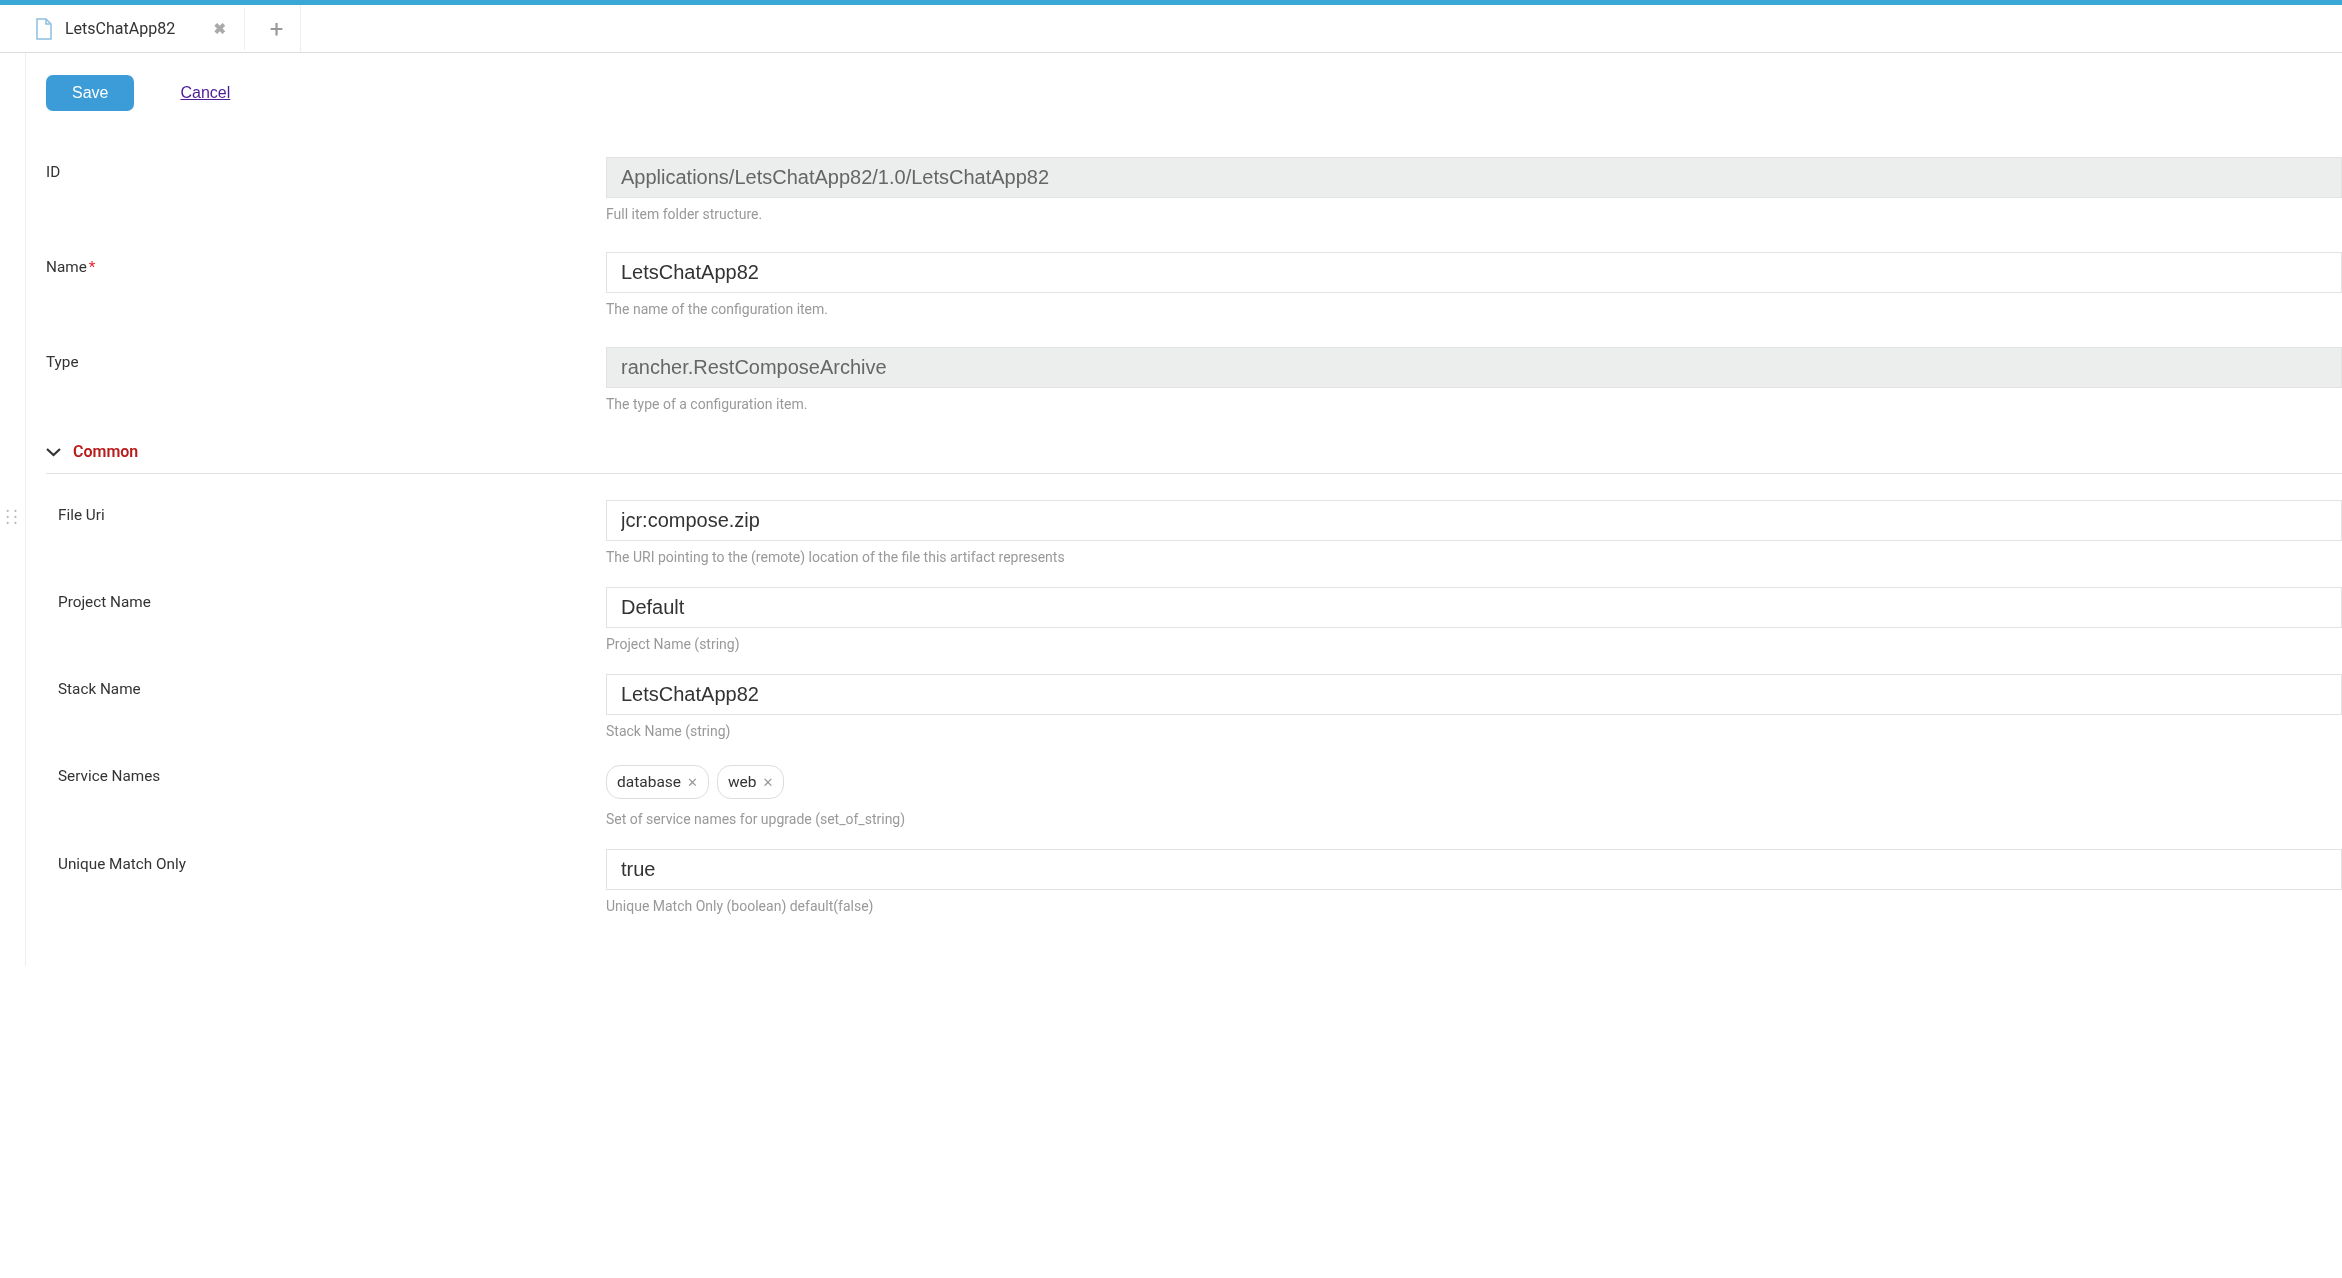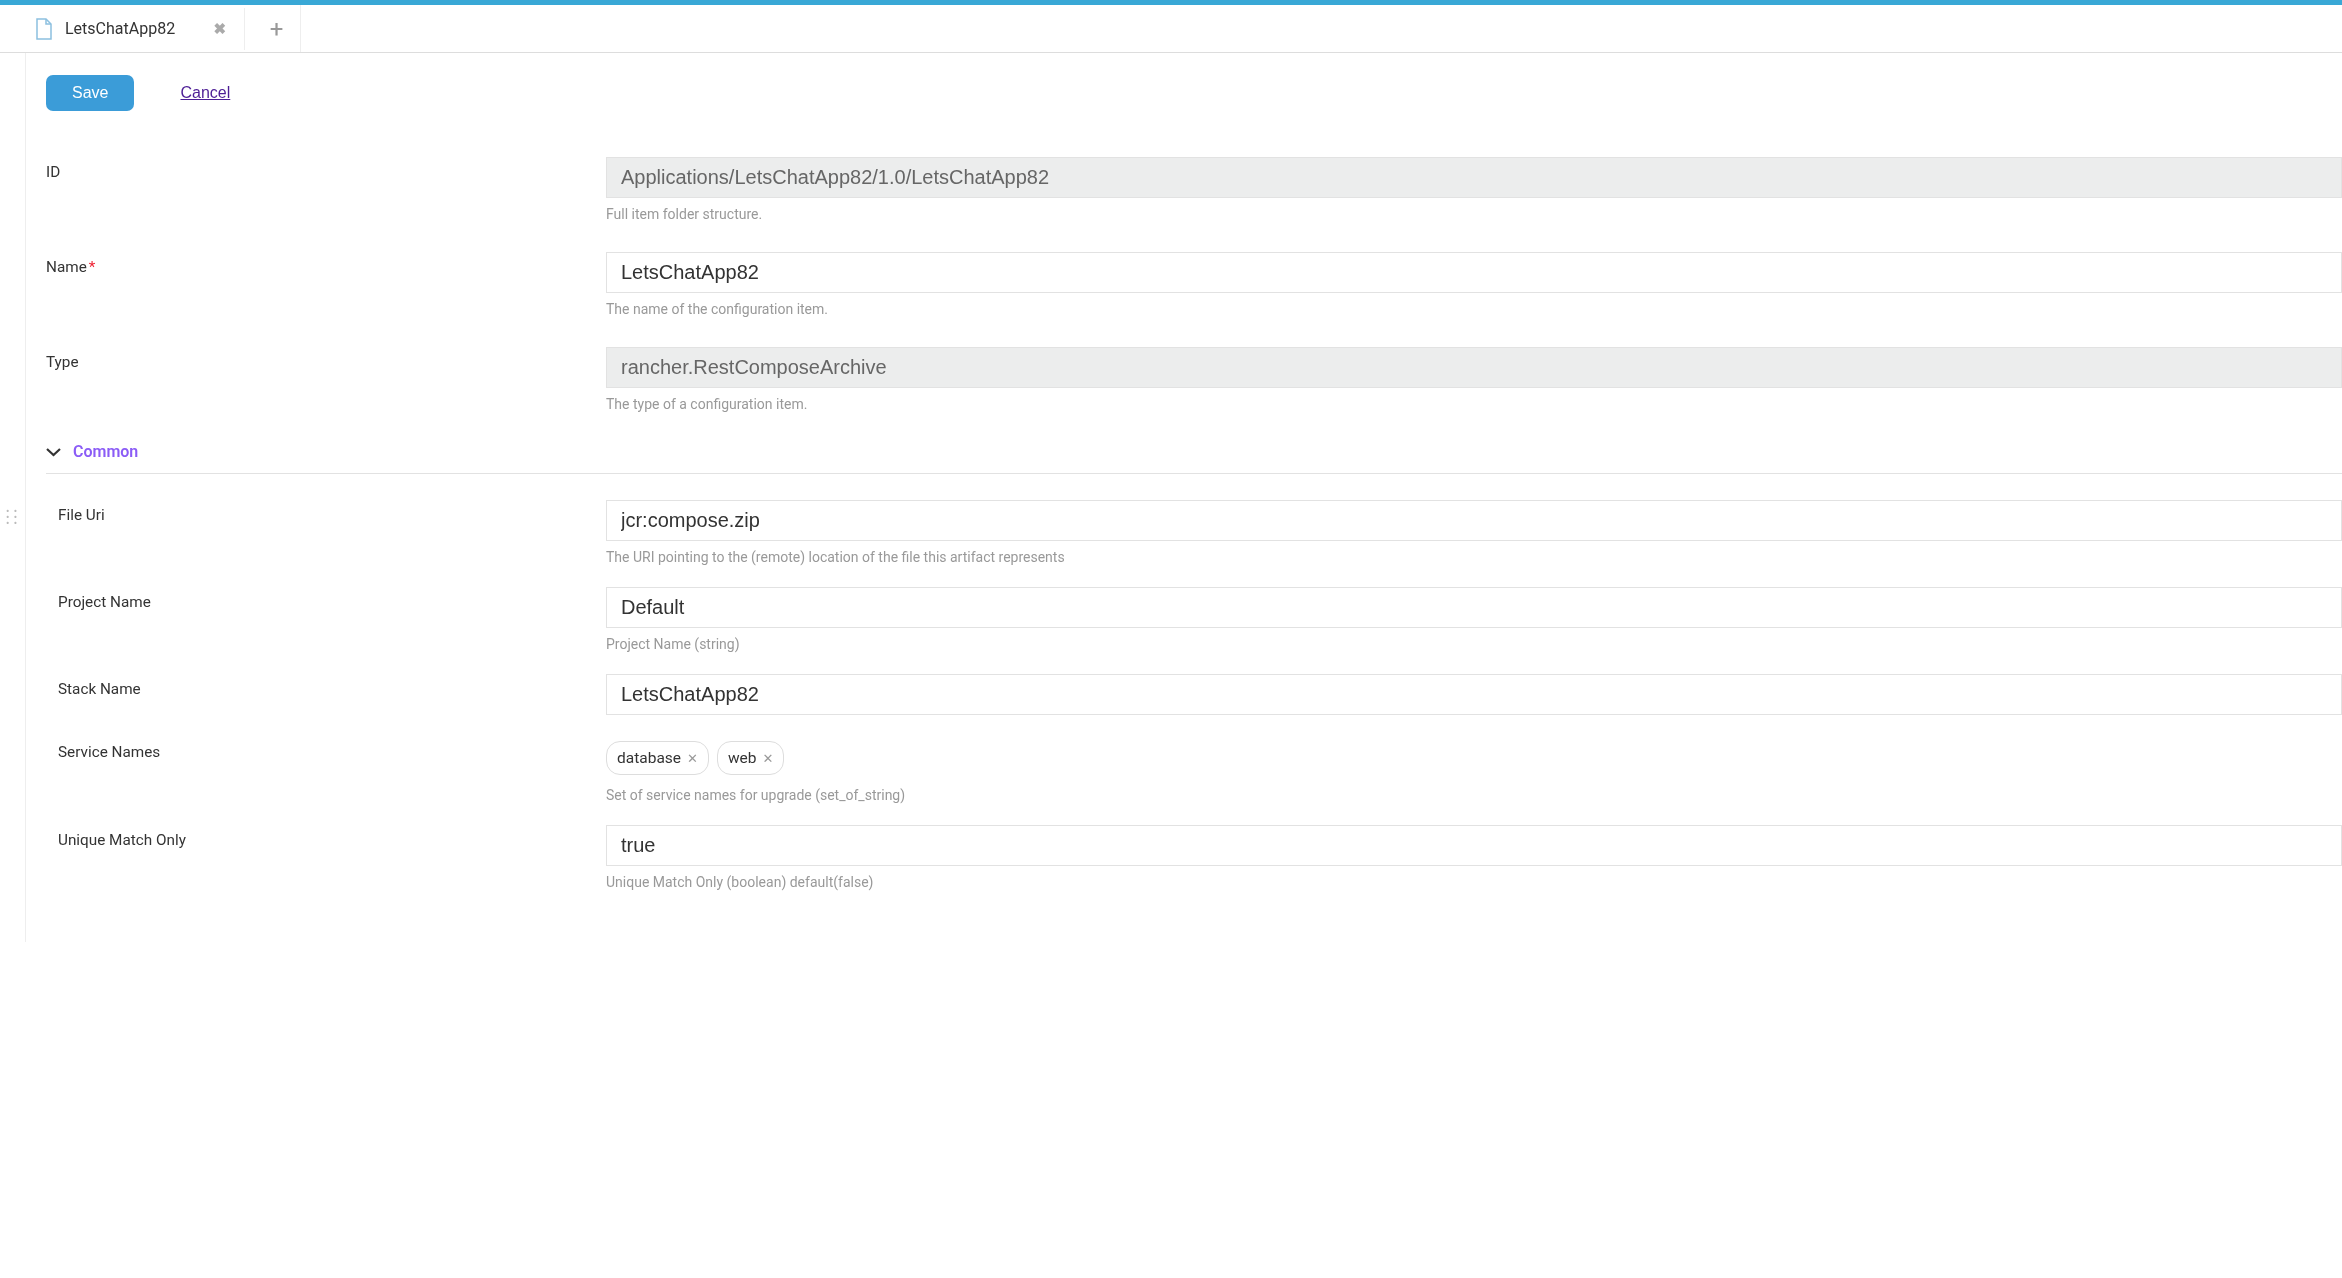--- a/index.html
+++ b/index.html
@@ -121,21 +121,21 @@
       align-items: center;
       gap: 12px;
       padding: 0 0 12px 0;
       border-bottom: 1px solid #e2e2e2;
       margin-bottom: 26px;
       cursor: pointer;
     }
     .section-title {
       font-weight: 600;
       font-size: 16px;
-      color: #8b5cf6;
+      color: #b91c1c;
     }
     .form-subrow {
       display: flex;
       align-items: flex-start;
       margin-bottom: 22px;
       padding-left: 12px;
     }
     .form-subrow .label-col { width: 548px; }
     .tags-input {
       display: flex;
@@ -251,20 +251,21 @@
     <div class="value-col">
       <input type="text" class="text-input" value="Default" style="">
       <div class="hint">Project Name (string)</div>
     </div>
   </div>
 
   <div class="form-subrow">
     <div class="label-col">Stack Name</div>
     <div class="value-col">
       <input type="text" class="text-input" value="LetsChatApp82" style="">
+      <div class="hint">Stack Name (string)</div>
     </div>
   </div>
 
   <div class="form-subrow">
     <div class="label-col">Service Names</div>
     <div class="value-col">
       <div class="tags-input" id="service-tags">
           <span class="tag">
             <span>database</span>
             <span class="tag-remove">✕</span>

